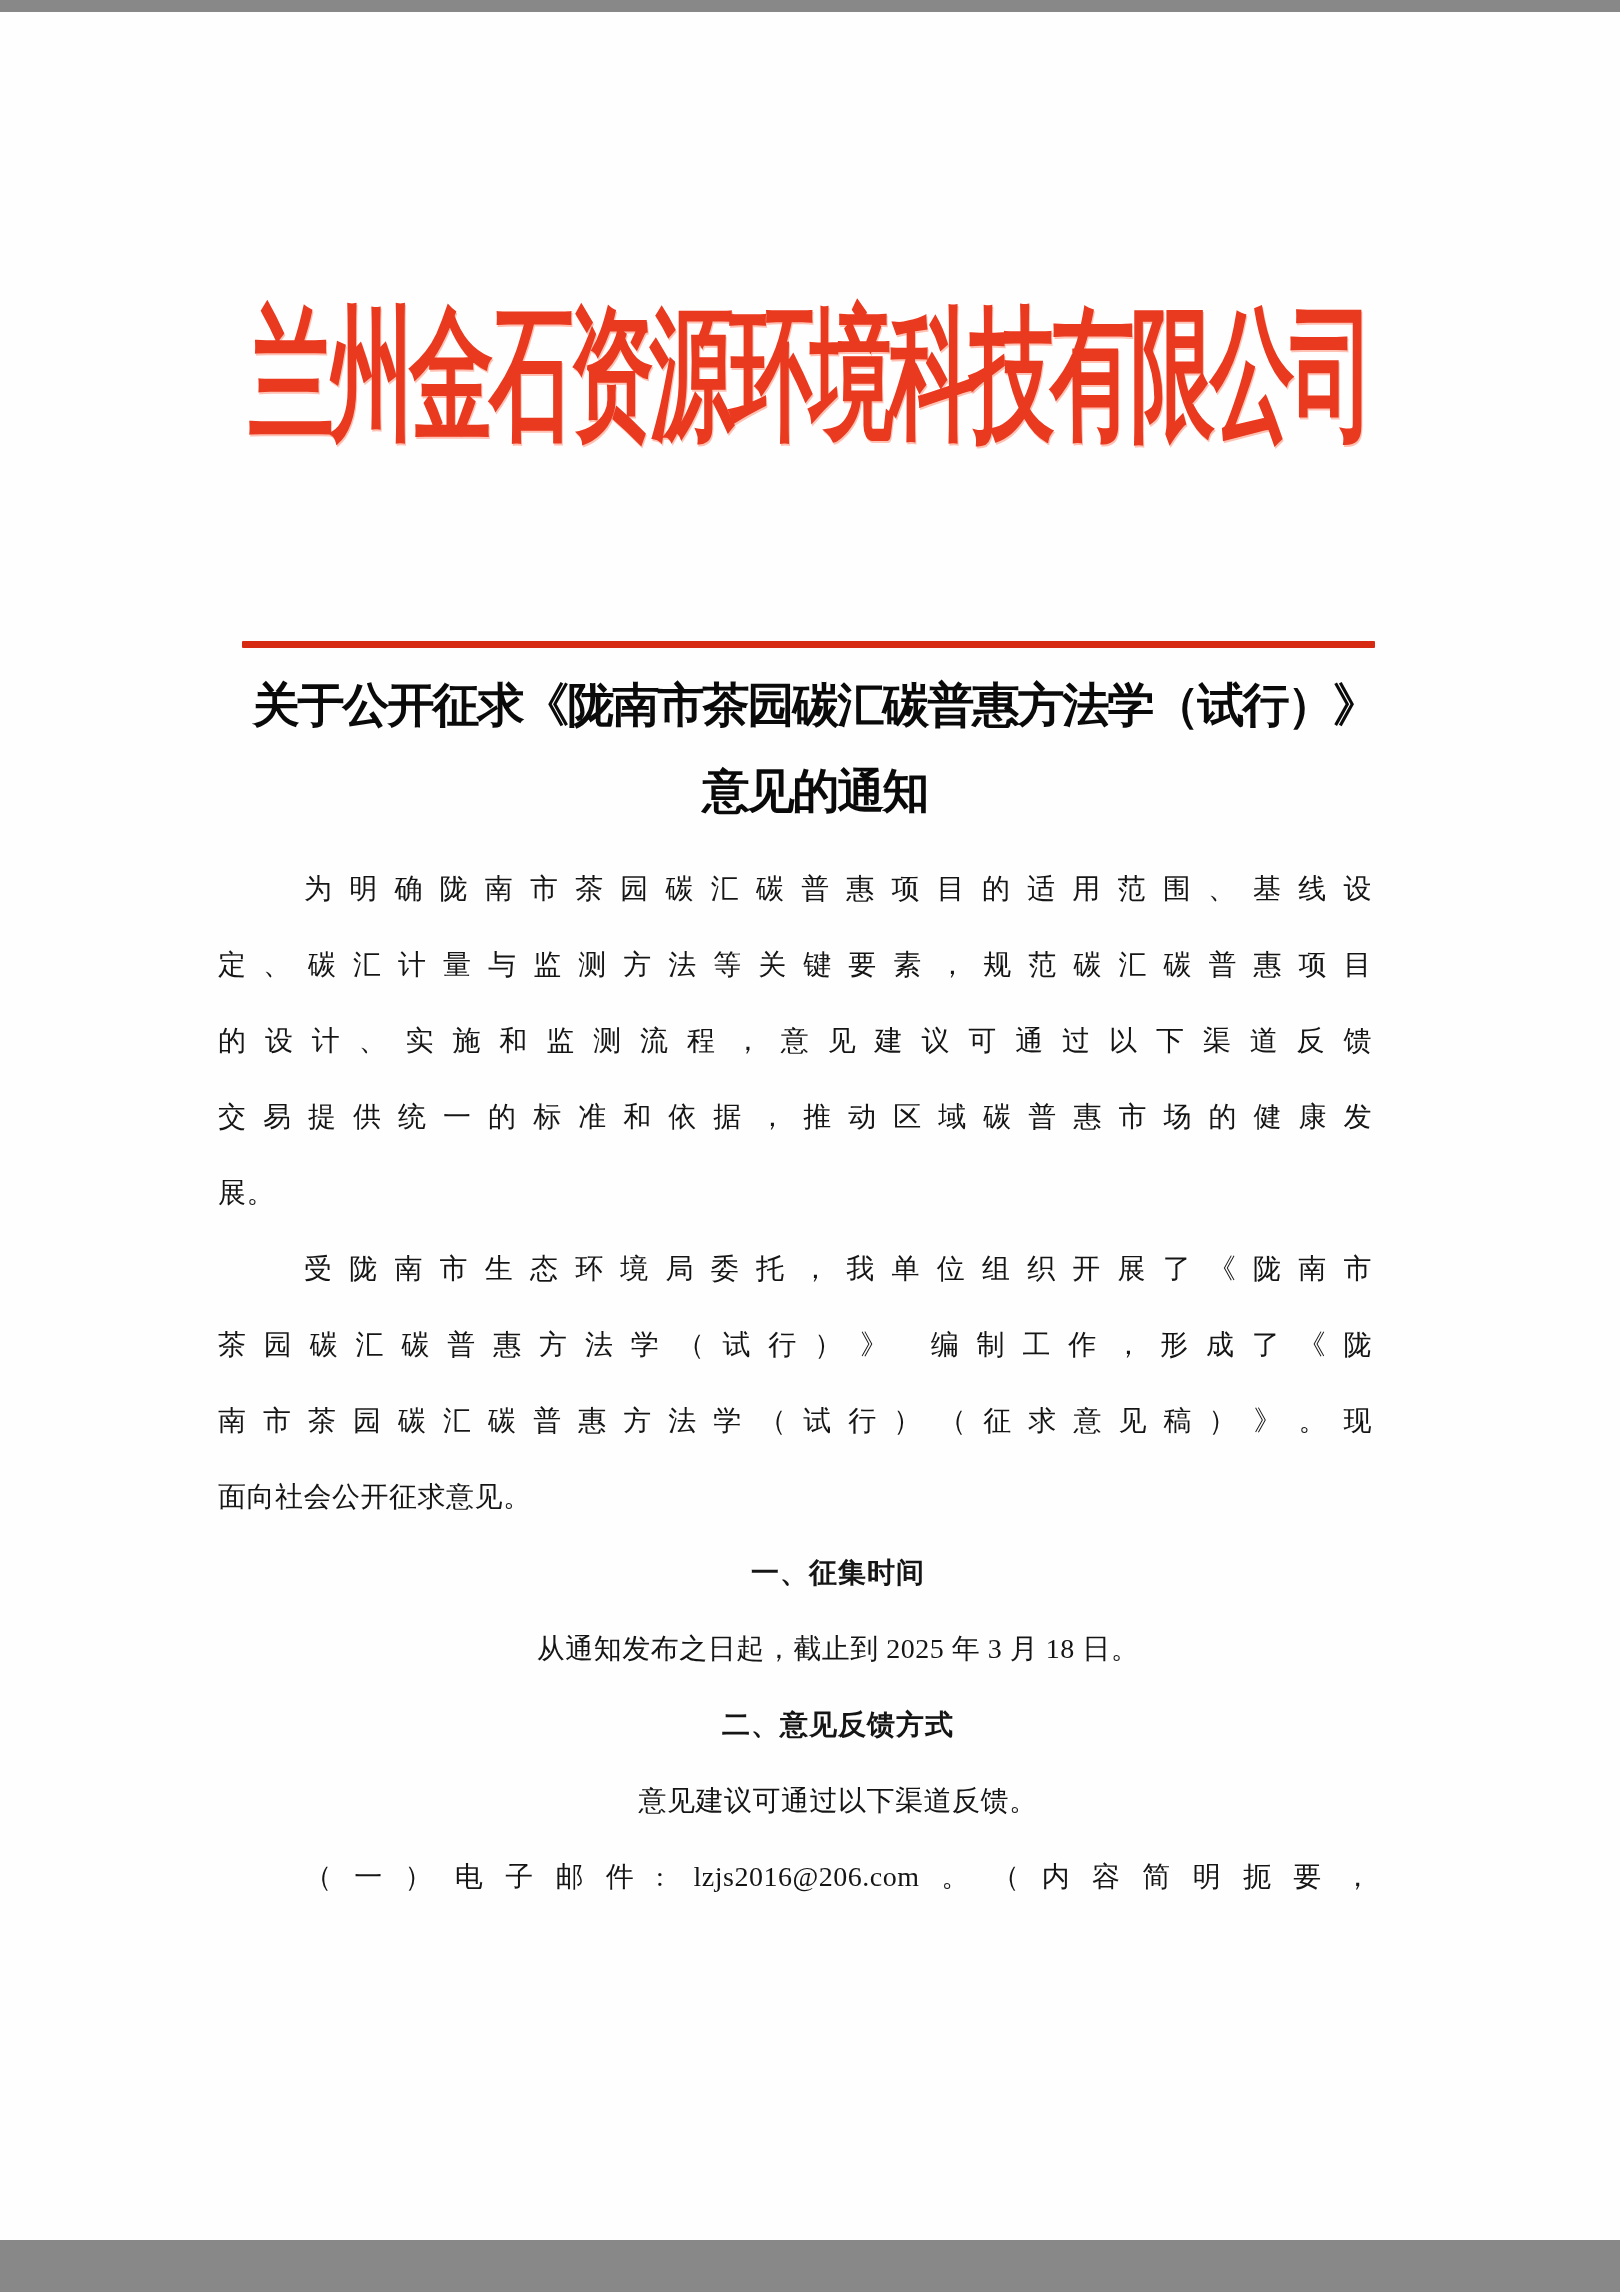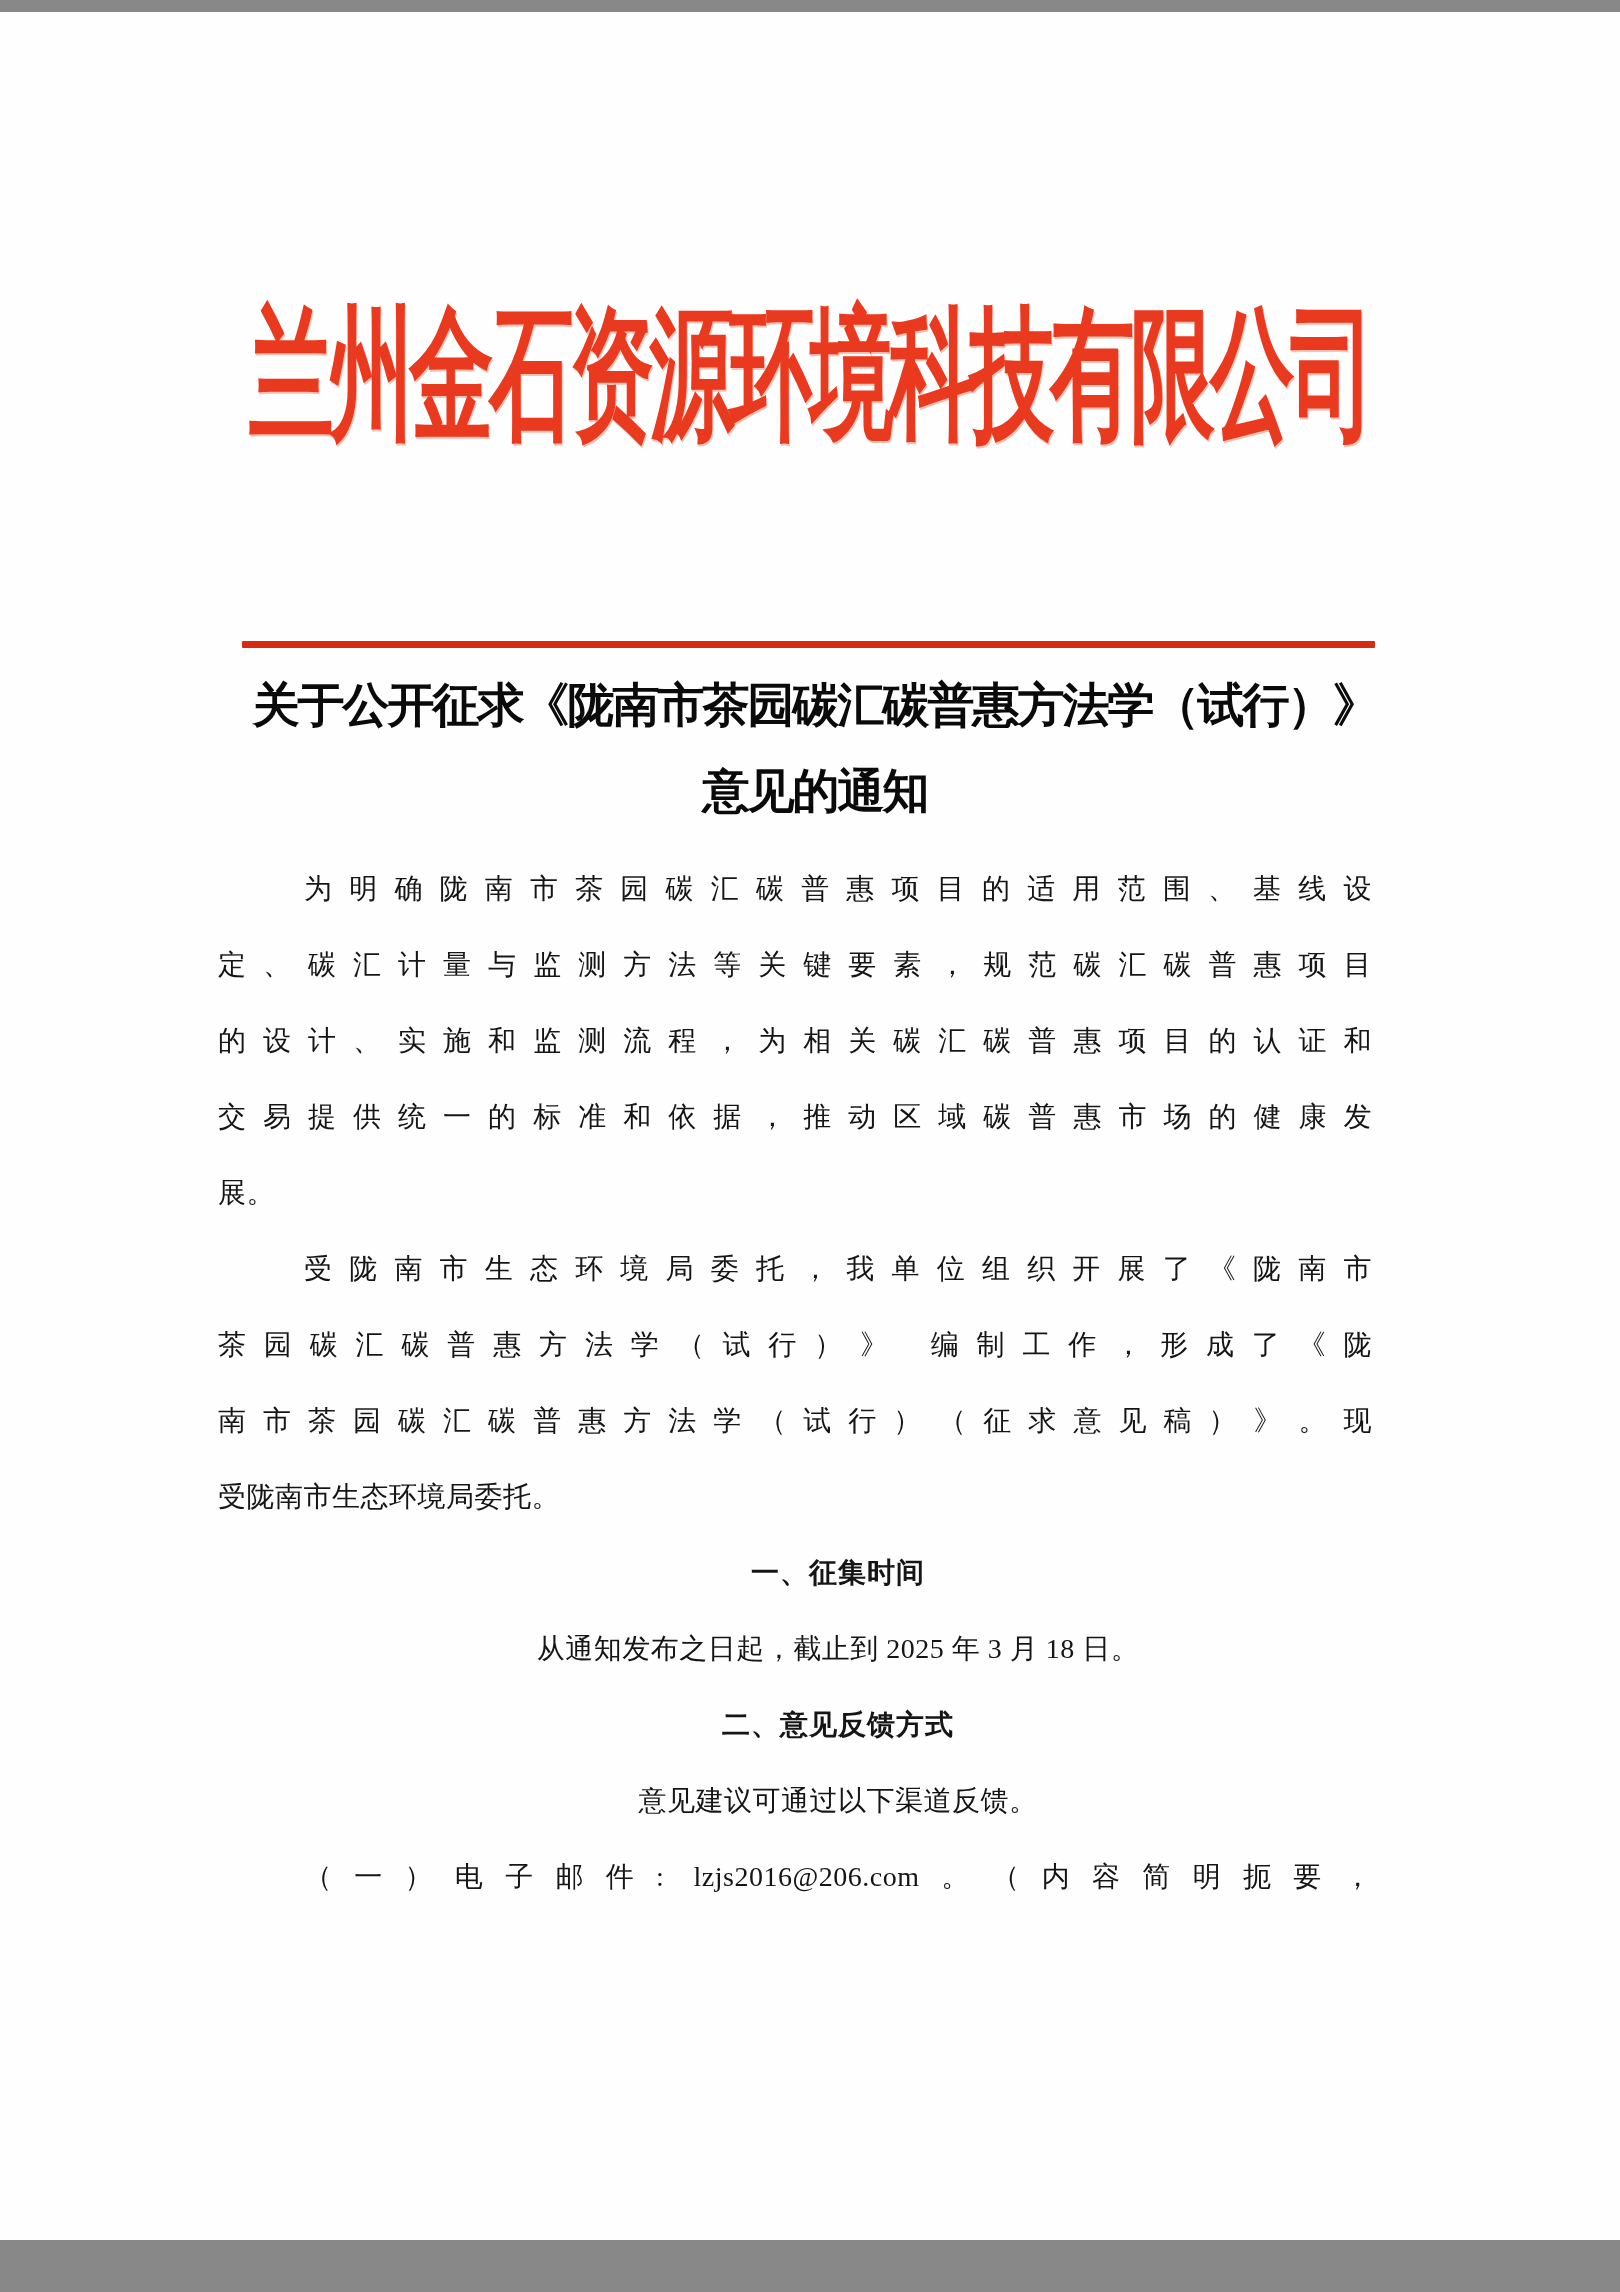--- a/index.html
+++ b/index.html
@@ -74,27 +74,27 @@
   <div class="red-rule" style="background: rgb(215, 42, 18);"></div>
 
   <div class="doc-title">
     <div>关于公开征求《陇南市茶园碳汇碳普惠方法学（试行）》</div>
     <div>意见的通知</div>
   </div>
 
   <div class="doc-body" style="color: rgb(21, 21, 21);">
       <div class="line full indent">为明确陇南市茶园碳汇碳普惠项目的适用范围、基线设</div>
       <div class="line full">定、碳汇计量与监测方法等关键要素，规范碳汇碳普惠项目</div>
-      <div class="line full">的设计、实施和监测流程，为相关碳汇碳普惠项目的认证和</div>
+      <div class="line full">的设计、实施和监测流程，意见建议可通过以下渠道反馈</div>
       <div class="line full">交易提供统一的标准和依据，推动区域碳普惠市场的健康发</div>
       <div class="line">展。</div>
       <div class="line full indent">受陇南市生态环境局委托，我单位组织开展了《陇南市</div>
       <div class="line full">茶园碳汇碳普惠方法学（试行）》 编制工作，形成了《陇</div>
       <div class="line full">南市茶园碳汇碳普惠方法学（试行）（征求意见稿）》。现</div>
-      <div class="line">受陇南市生态环境局委托。</div>
+      <div class="line">面向社会公开征求意见。</div>
       <div class="line bold indent">一、征集时间</div>
       <div class="line indent">从通知发布之日起，截止到 2025 年 3 月 18 日。</div>
       <div class="line bold indent">二、意见反馈方式</div>
       <div class="line indent">意见建议可通过以下渠道反馈。</div>
       <div class="line full indent">（一）电子邮件: lzjs2016@206.com。（内容简明扼要，</div>
     </div>
 
 </div>
 
 

